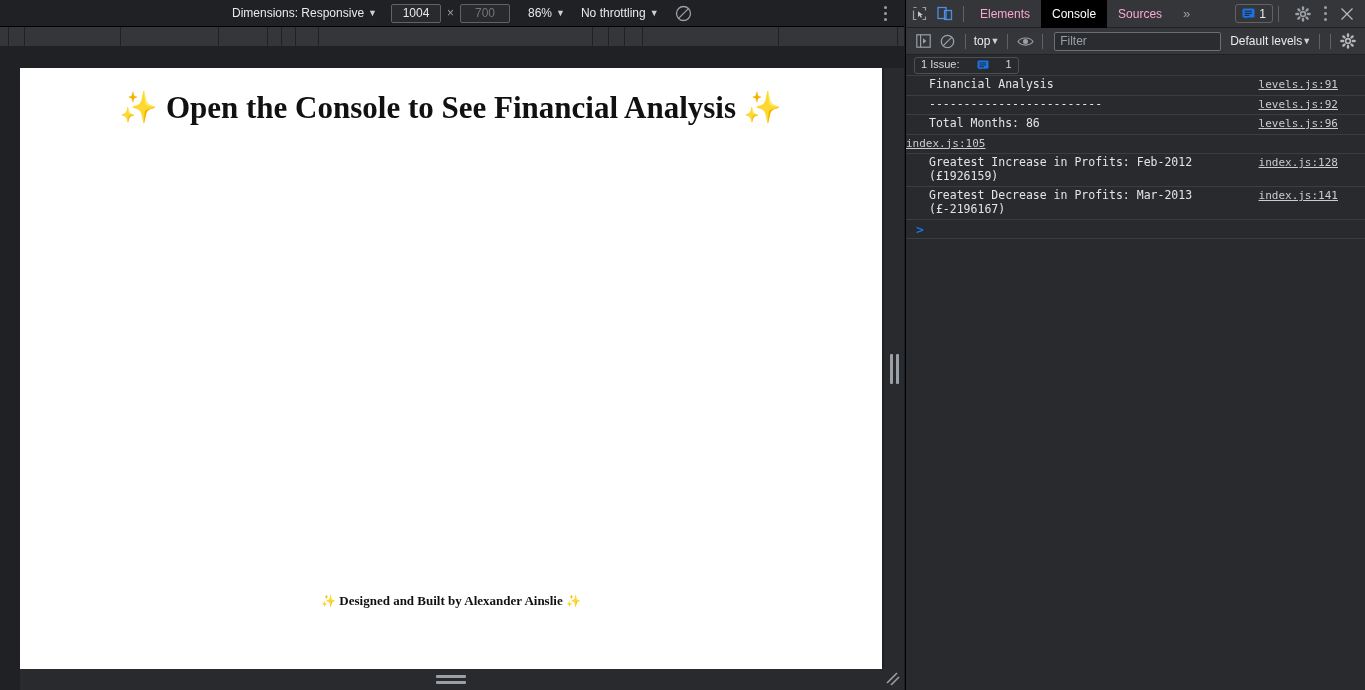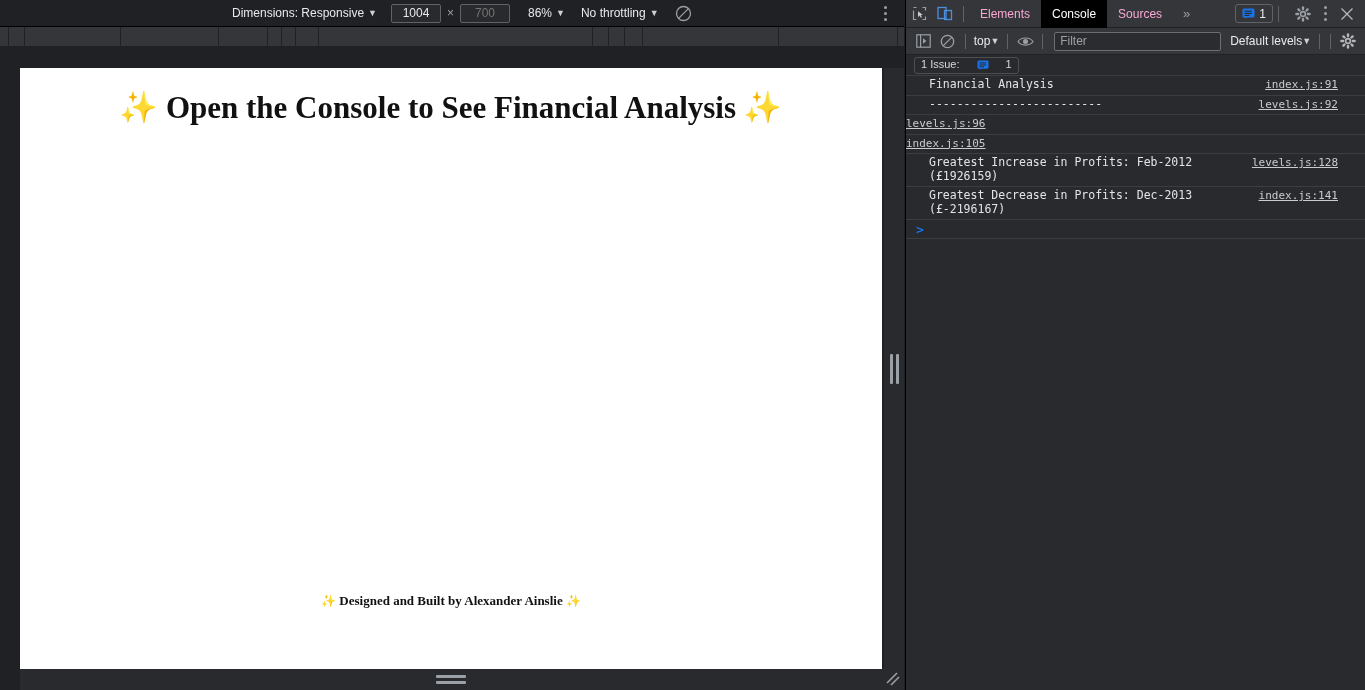--- a/index.html
+++ b/index.html
@@ -469,38 +469,39 @@
             <line x1="2.5" y1="7.4" x2="7.5" y2="7.4" stroke="#282a2d" stroke-width="1.1"></line>
           </svg>
         </span>
         <span>1</span>
       </div>
     </div>
 
     <div id="console-list">
         <div class="msg">
           <div class="msg-text">Financial Analysis</div>
-          <a class="msg-src">index.js:91</a>
+          <a class="msg-src">levels.js:91</a>
         </div>
         <div class="msg">
           <div class="msg-text">-------------------------</div>
           <a class="msg-src">levels.js:92</a>
         </div>
         <div class="msg">
+          <div class="msg-text">Total Months: 86</div>
           <a class="msg-src">levels.js:96</a>
         </div>
         <div class="msg">
           <a class="msg-src">index.js:105</a>
         </div>
         <div class="msg">
           <div class="msg-text">Greatest Increase in Profits: Feb-2012 (£1926159)</div>
-          <a class="msg-src">levels.js:128</a>
+          <a class="msg-src">index.js:128</a>
         </div>
         <div class="msg">
-          <div class="msg-text">Greatest Decrease in Profits: Dec-2013 (£-2196167)</div>
+          <div class="msg-text">Greatest Decrease in Profits: Mar-2013 (£-2196167)</div>
           <a class="msg-src">index.js:141</a>
         </div>
       </div>
 
     <div id="prompt-row">
       <span class="arrow">&gt;</span>
     </div>
   </div>
 </div>
 

